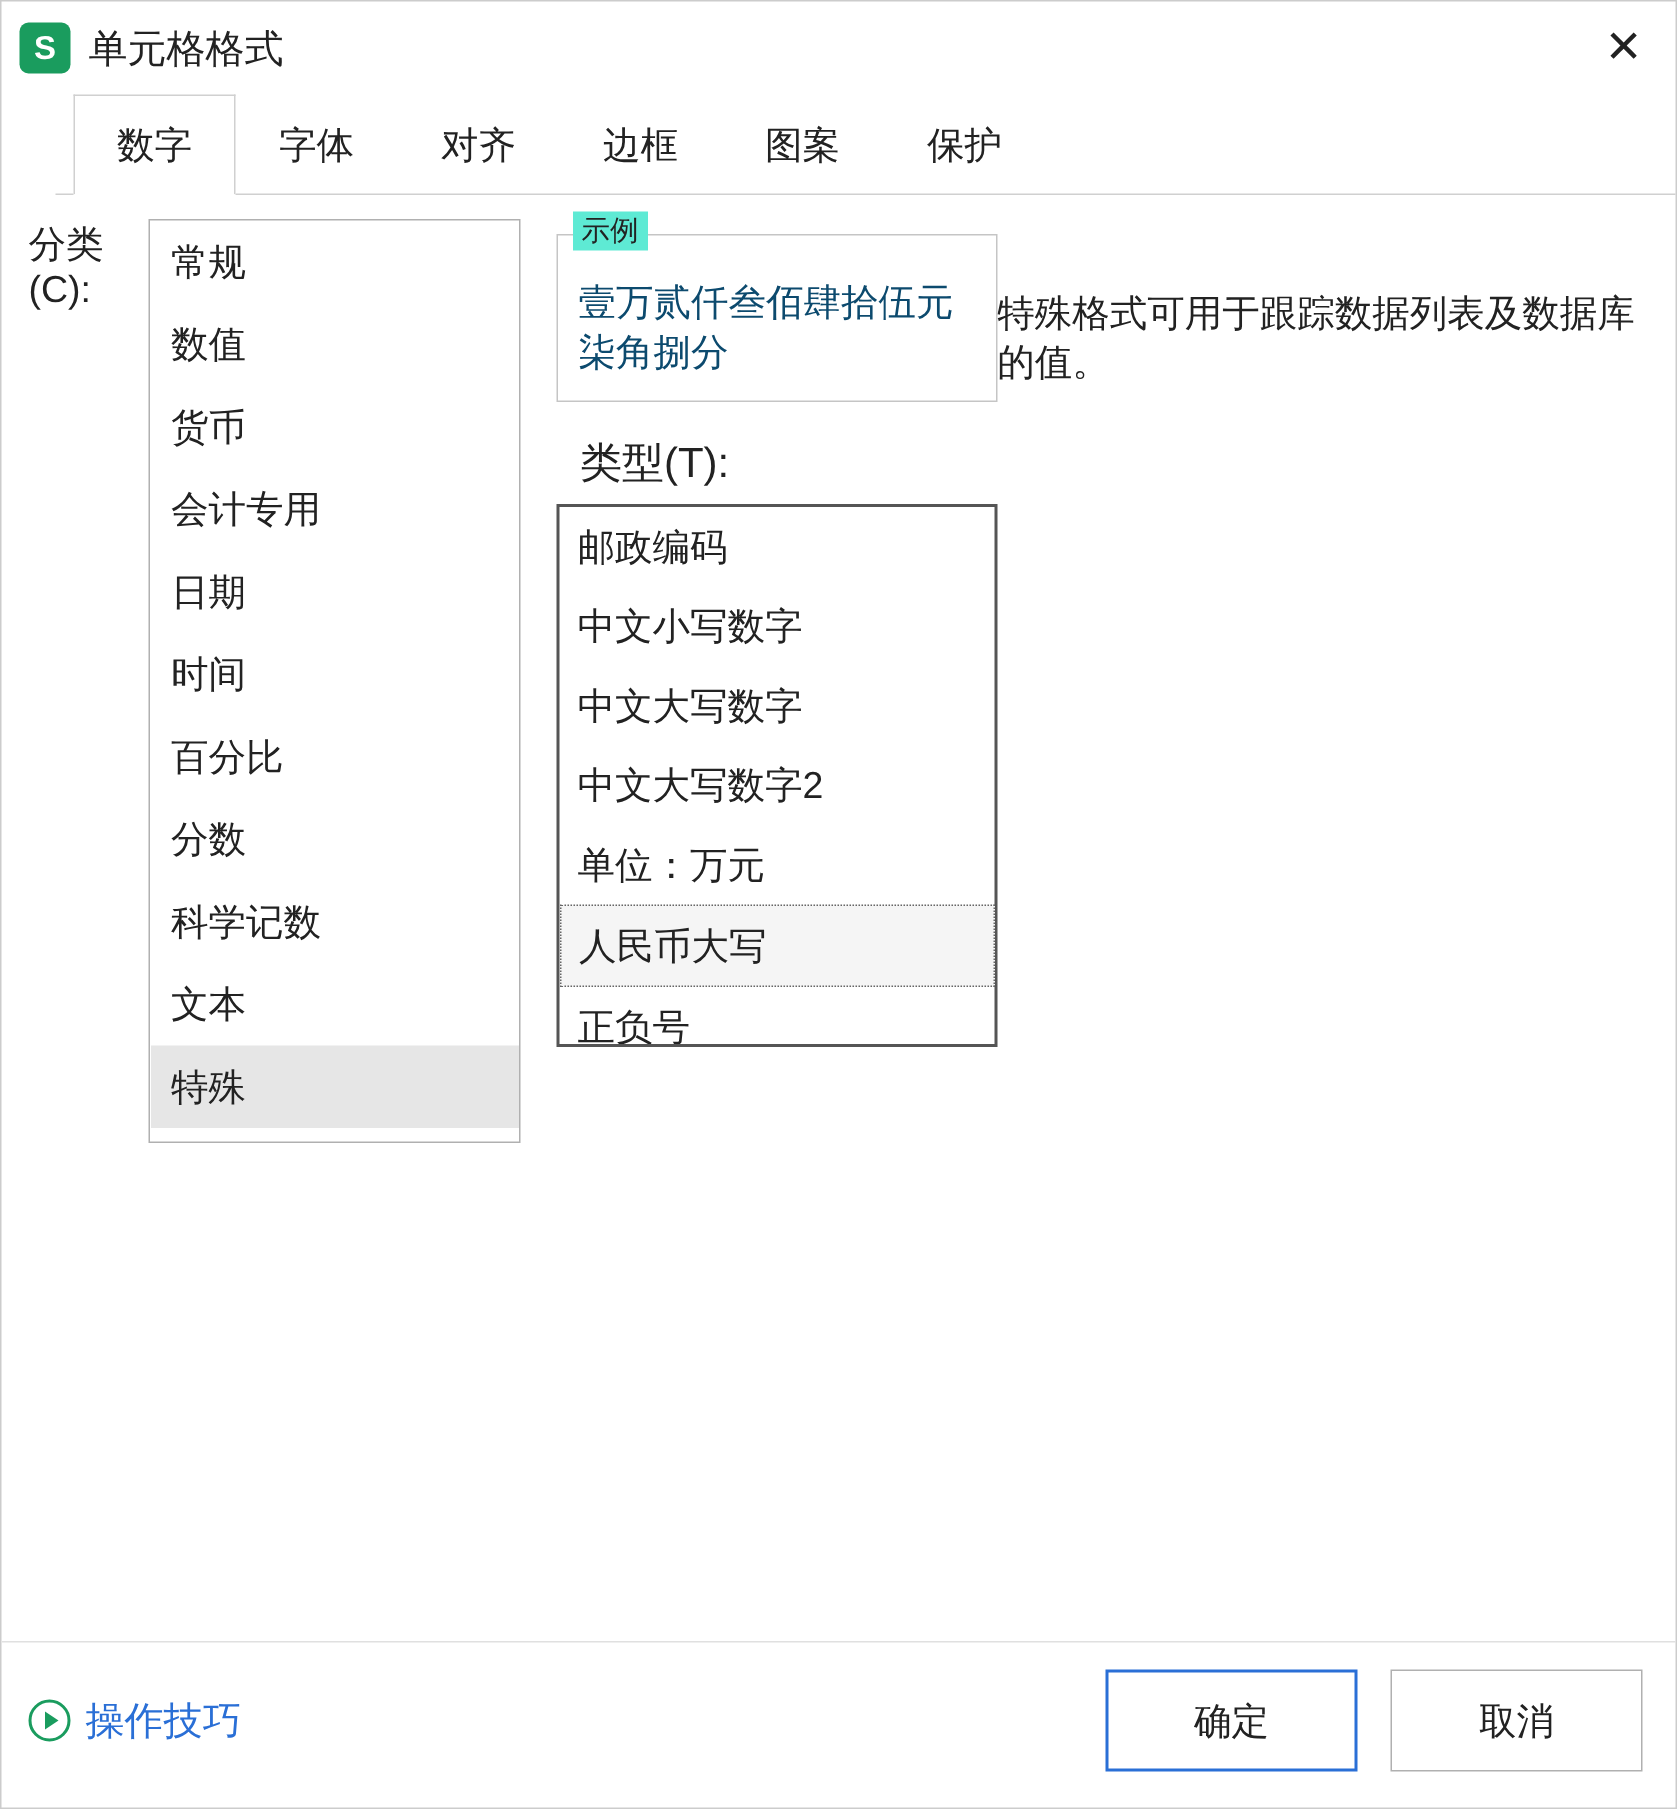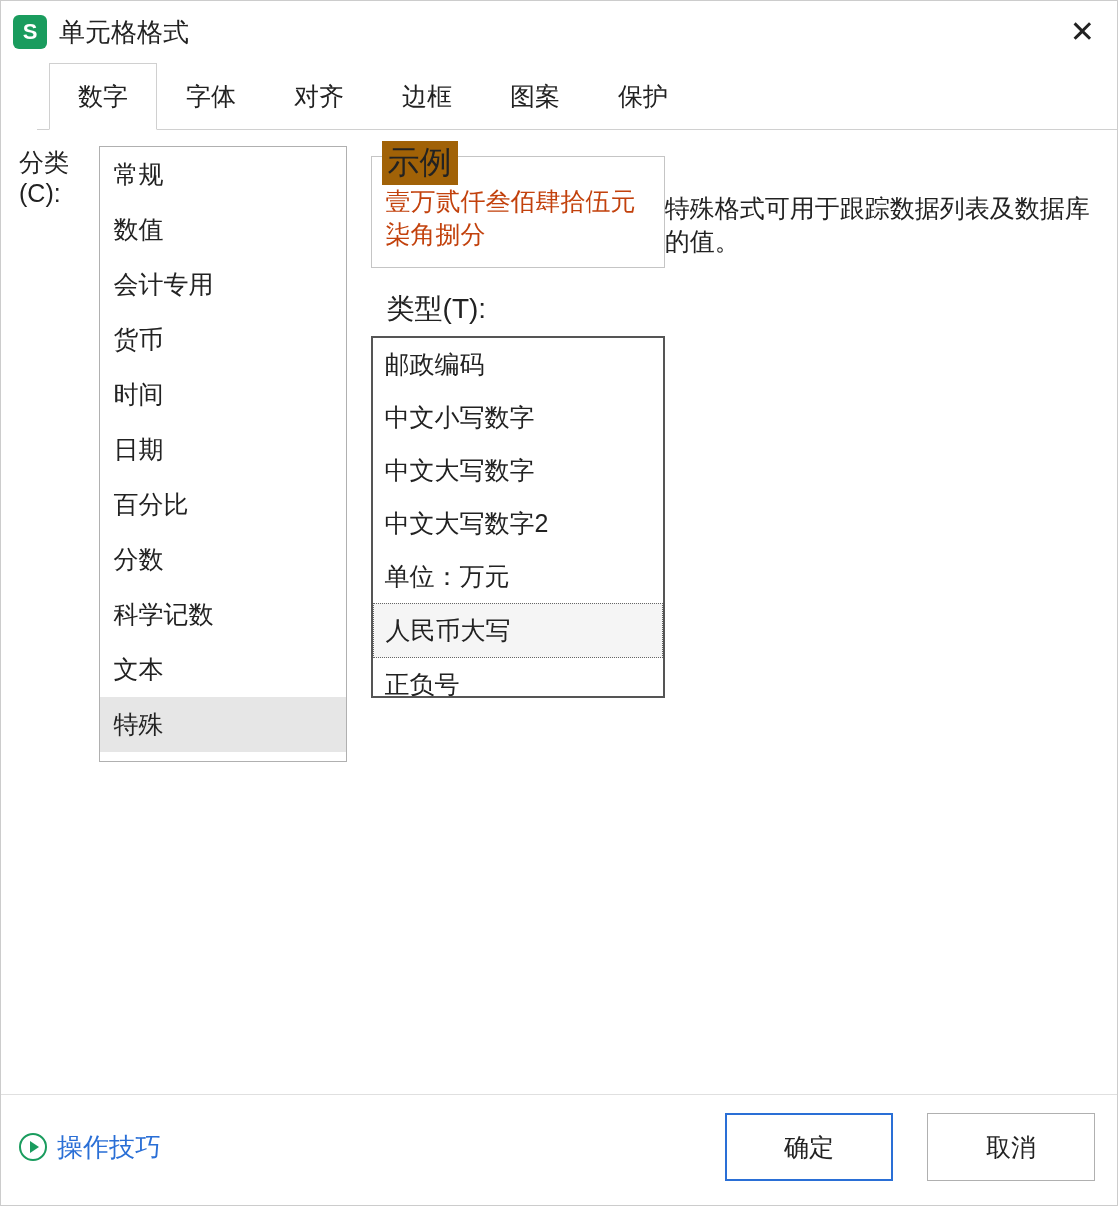--- a/index.html
+++ b/index.html
@@ -107,28 +107,28 @@
       border: 1px solid #c5c5c5;
       padding: 10px 14px 16px 14px;
       margin-bottom: 22px;
       position: relative;
       margin-top: 10px;
     }
     .example-legend {
       position: absolute;
       top: -16px;
       left: 10px;
-      background: #a16207;
+      background: #5eead4;
       padding: 0 6px;
-      font-size: 32px;
+      font-size: 19px;
       color: #222;
     }
     .example-value {
       font-size: 25px;
-      color: #c2410c;
+      color: #0c4a6e;
       padding-top: 18px;
     }
     .type-label {
       font-size: 28px;
       color: #222;
       margin-bottom: 8px;
       margin-left: 16px;
     }
     .type-list {
       border: 2px solid #555;
@@ -149,21 +149,20 @@
       font-size: 25px;
       color: #222;
       margin-top: 46px;
     }
     .footer {
       display: flex;
       align-items: center;
       padding: 18px 22px 24px 18px;
       border-top: 1px solid #e0e0e0;
       margin-top: auto;
-      gap: 12px;
     }
     .tips {
       display: flex;
       align-items: center;
       gap: 10px;
       flex: 1;
     }
     .play-icon {
       width: 28px;
       height: 28px;
@@ -224,24 +223,24 @@
       <div class="tab">图案</div>
       <div class="tab">保护</div>
     </div>
 
   <div class="content">
     <div class="category-label">分类(C):</div>
     <div class="main-row">
       <div class="category-list" id="category-list">
           <div class="category-item">常规</div>
           <div class="category-item">数值</div>
+          <div class="category-item">货币</div>
           <div class="category-item">会计专用</div>
-          <div class="category-item">货币</div>
+          <div class="category-item">日期</div>
           <div class="category-item">时间</div>
-          <div class="category-item">日期</div>
           <div class="category-item">百分比</div>
           <div class="category-item">分数</div>
           <div class="category-item">科学记数</div>
           <div class="category-item">文本</div>
           <div class="category-item selected">特殊</div>
           <div class="category-item">自定义</div>
         </div>
       <div class="right-panel">
         <div class="example-box">
           <div class="example-legend">示例</div>

